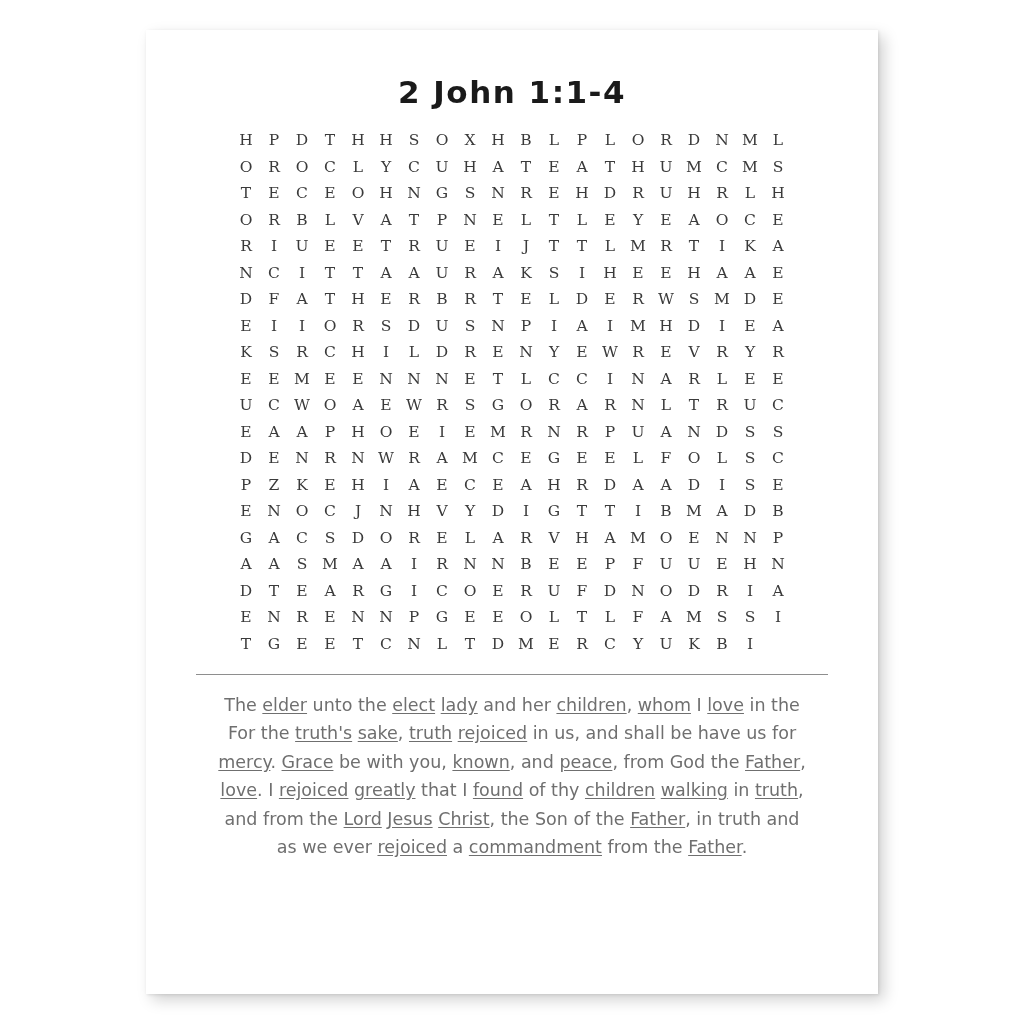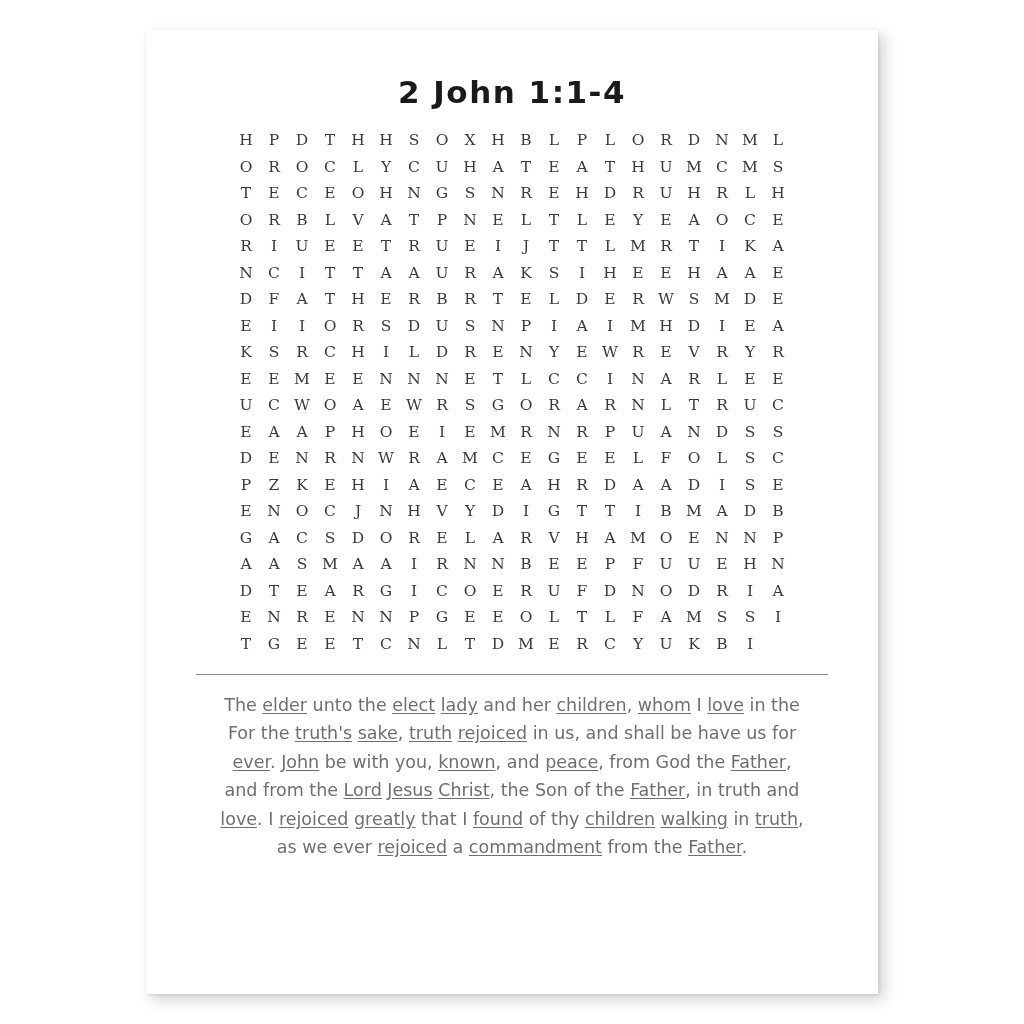--- a/index.html
+++ b/index.html
@@ -491,20 +491,20 @@
         <div class="cell">K</div>
         <div class="cell">B</div>
         <div class="cell">I</div>
       </div>
 
     <div id="divider"></div>
 
     <div id="verse">
         <div><span>The </span><span class="u">elder</span><span> unto the </span><span class="u">elect</span><span> </span><span class="u">lady</span><span> and her </span><span class="u">children</span><span>, </span><span class="u">whom</span><span> I </span><span class="u">love</span><span> in the</span></div>
         <div><span>For the </span><span class="u">truth's</span><span> </span><span class="u">sake</span><span>, </span><span class="u">truth</span><span> </span><span class="u">rejoiced</span><span> in us, and shall be have us for</span></div>
-        <div><span class="u">ever</span><span>. </span><span class="u">John</span><span> be with you, </span><span class="u">known</span><span>, and </span><span class="u">peace</span><span>, from God the </span><span class="u">Father</span><span>,</span></div>
+        <div><span class="u">mercy</span><span>. </span><span class="u">Grace</span><span> be with you, </span><span class="u">known</span><span>, and </span><span class="u">peace</span><span>, from God the </span><span class="u">Father</span><span>,</span></div>
+        <div><span class="u">love</span><span>. I </span><span class="u">rejoiced</span><span> </span><span class="u">greatly</span><span> that I </span><span class="u">found</span><span> of thy </span><span class="u">children</span><span> </span><span class="u">walking</span><span> in </span><span class="u">truth</span><span>,</span></div>
         <div><span>and from the </span><span class="u">Lord</span><span> </span><span class="u">Jesus</span><span> </span><span class="u">Christ</span><span>, the Son of the </span><span class="u">Father</span><span>, in truth and</span></div>
-        <div><span class="u">love</span><span>. I </span><span class="u">rejoiced</span><span> </span><span class="u">greatly</span><span> that I </span><span class="u">found</span><span> of thy </span><span class="u">children</span><span> </span><span class="u">walking</span><span> in </span><span class="u">truth</span><span>,</span></div>
         <div><span>as we ever </span><span class="u">rejoiced</span><span> a </span><span class="u">commandment</span><span> from the </span><span class="u">Father</span><span>.</span></div>
       </div>
 
   </div>
 </div>
 
 </body></html>

